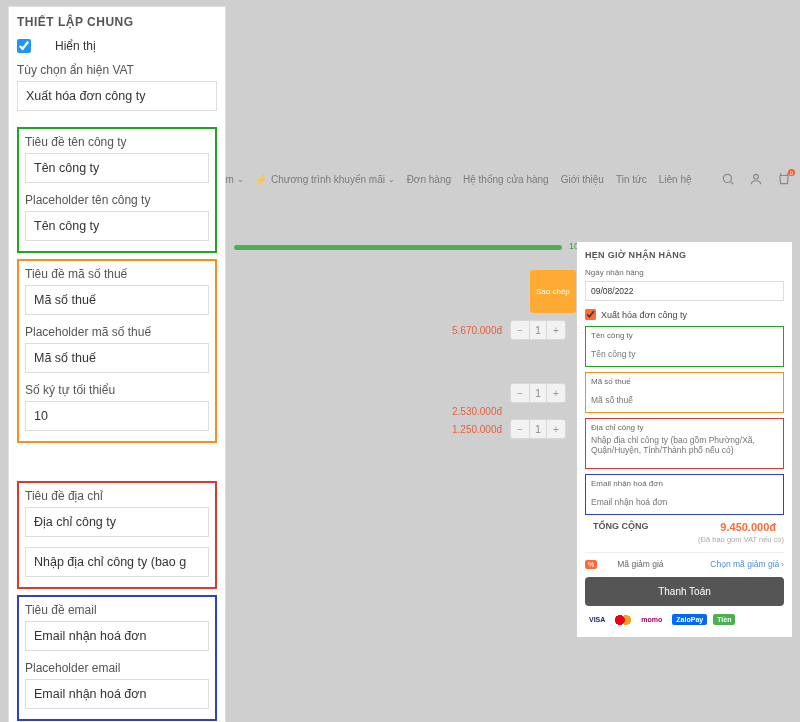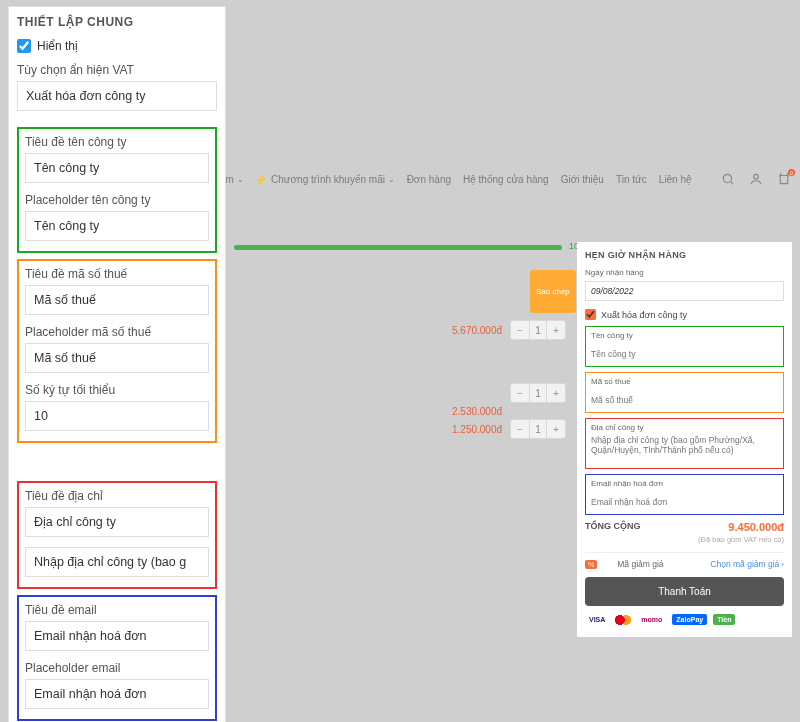--- a/index.html
+++ b/index.html
@@ -1,21 +1,21 @@
 <!DOCTYPE html>
 <html><head>
 <meta charset="utf-8">
 <style>
 * { margin:0; padding:0; box-sizing:border-box; font-family:Arial,sans-serif; }
 body { background:#d6d6d6; width:800px; height:722px; overflow:hidden; position:relative; }
 
 
 .settings-panel { position:absolute; left:8px; top:6px; width:218px; background:#fff; border:1px solid #e0e0e0; padding:8px 8px 10px 8px; }
 .settings-panel h3 { font-size:12px; font-weight:700; color:#555; letter-spacing:0.5px; margin-bottom:10px; }
-.chk-row { display:flex; align-items:center; gap:6px; font-size:12px; color:#333; margin-bottom:10px; }
+.chk-row { display:flex; align-items:center; gap:24px; font-size:12px; color:#333; margin-bottom:10px; }
 .chk-row input { width:14px; height:14px; accent-color:#2196f3; }
 .lbl { font-size:12px; color:#555; margin-bottom:4px; display:block; }
 .txt-input { width:100%; border:1px solid #ddd; padding:7px 8px; font-size:12.5px; color:#333; margin-bottom:10px; }
 .field-group { border:2px solid; padding:6px 6px 0 6px; margin-bottom:6px; }
 .field-group.plain { border:none; padding:0; }
 .group-green { border-color:#1aa91a; }
 .group-orange { border-color:#ff8c1a; }
 .group-red { border-color:#e6342a;margin-top:38px; }
 .group-blue { border-color:#2b3fd1; }
 
@@ -41,33 +41,33 @@
 .qty-box { position:absolute; display:flex; align-items:center; border:1px solid #d8d8d8; border-radius:3px; font-size:10px; color:#999; background:#f2f2f2; }
 .qty-box span { width:18px; height:18px; display:flex; align-items:center; justify-content:center; }
 .qty-box .q { border-left:1px solid #d8d8d8; border-right:1px solid #d8d8d8; color:#888; }
 
 
 .checkout { position:absolute; right:8px; top:242px; width:215px; background:#fff; padding:8px 8px 12px 8px; }
 .checkout h4 { font-size:9px; font-weight:700; color:#555; letter-spacing:0.3px; margin-bottom:8px; }
 .co-row { display:flex; gap:6px; margin-bottom:8px; }
 .co-col { flex:1; }
 .co-lbl { font-size:8px; color:#666; margin-bottom:3px; display:block; }
-.co-input { width:100%; border:1px solid #ddd; padding:4px 5px; font-size:8.5px; color:#333;font-style:italic; }
+.co-input { width:100%; border:1px solid #ddd; padding:4px 5px; font-size:8.5px; color:#333; }
 .co-select { width:100%; border:1px solid #ddd; padding:4px 5px; font-size:8.5px; color:#666; background:#fff; }
 .co-chk-row { display:flex; align-items:center; gap:5px; font-size:9px; color:#444; margin-bottom:6px; }
 .co-chk-row input { width:11px; height:11px; accent-color:#ff6b35; }
 .co-group { border:1.5px solid; padding:4px 5px 5px 5px; margin-bottom:5px; }
 .co-group .co-lbl { margin-bottom:3px; }
 .co-ph { width:100%; font-size:8.5px; color:#bbb; padding:2px 0; border:none; outline:none; }
 .co-textarea { width:100%; font-size:8.5px; color:#bbb; border:none; resize:none; height:24px; font-family:inherit; }
 .g-green { border-color:#1aa91a; }
 .g-orange { border-color:#ff8c1a; }
 .g-red { border-color:#e6342a; }
 .g-blue { border-color:#2b3fd1; }
-.total-row { display:flex; justify-content:space-between; align-items:flex-start; margin:6px 0 2px; }
+.total-row { display:flex; justify-content:space-between; align-items:flex-start; margin:6px 8px 2px; }
 .total-row .t-lbl { font-size:9px; font-weight:700; color:#555; }
 .total-row .t-val { font-size:11px; font-weight:700; color:#ff6b35; text-align:center; }
 .vat-note { font-size:7.5px; color:#aaa; text-align:right; margin-bottom:8px; }
 .divider { height:1px; background:#eee; margin:6px 0; }
 .discount-row { display:flex; justify-content:space-between; align-items:center; font-size:8.5px; }
 .discount-row .d-left { display:flex; align-items:center; gap:20px; color:#666; }
 .discount-row .d-badge { background:#ff6b35; color:#fff; font-size:7px; padding:1px 3px; border-radius:2px; }
 .discount-row .d-right { color:#4a90e2; display:flex; align-items:center; gap:2px; }
 .checkout-btn { width:100%; background:#555; color:#fff; border:none; padding:9px; font-size:10px; border-radius:4px; margin-top:8px; cursor:pointer; }
 .payments { display:flex; gap:6px; align-items:center; margin-top:8px; }

